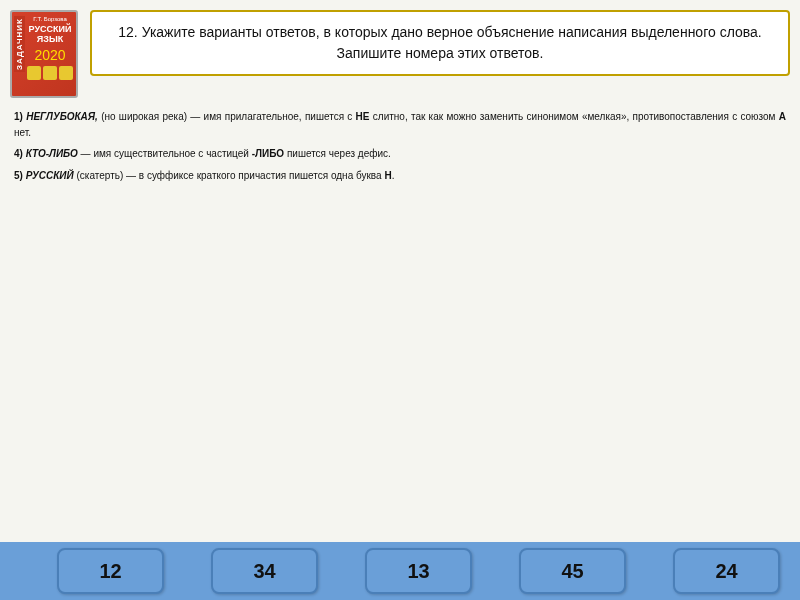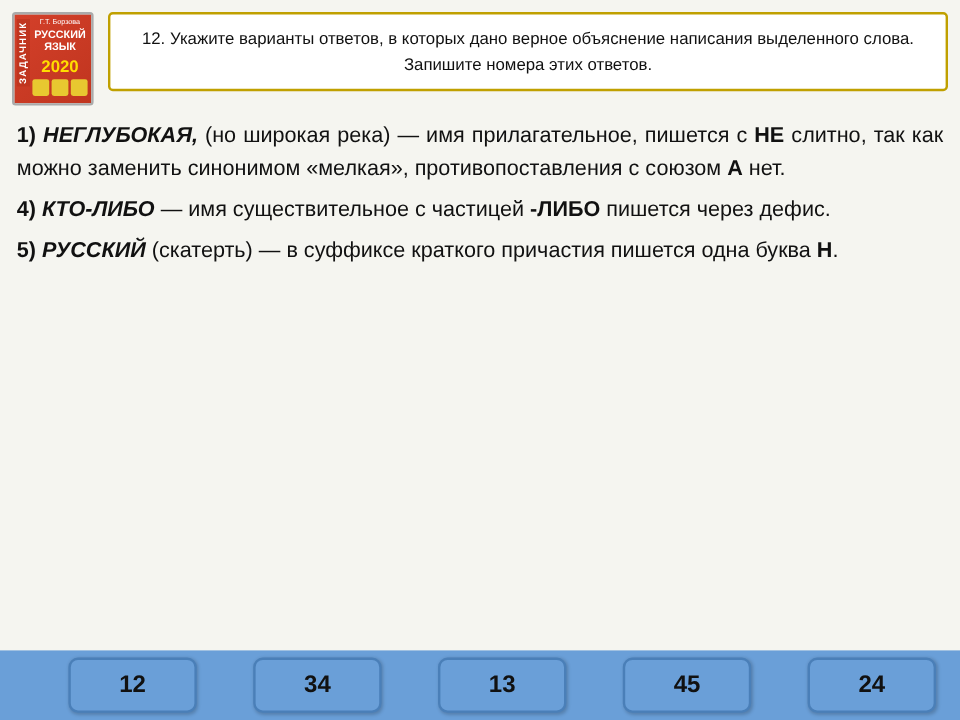--- a/index.html
+++ b/index.html
@@ -21,21 +21,21 @@
     .header-row {
       display: flex;
       flex-direction: row;
       align-items: flex-start;
       padding: 10px 10px 5px 10px;
       gap: 12px;
     }
     .book-cover {
       width: 68px;
       min-width: 68px;
-      height: 78px;
+      height: 88px;
       background: linear-gradient(135deg, #d4402a 0%, #c0351f 100%);
       border: 2px solid #aaa;
       border-radius: 3px;
       display: flex;
       flex-direction: column;
       align-items: center;
       justify-content: flex-start;
       padding: 4px 2px;
       position: relative;
       overflow: hidden;
@@ -70,21 +70,21 @@
     .book-title {
       color: #fff;
       font-size: 9px;
       font-weight: bold;
       text-align: center;
       margin-bottom: 3px;
     }
     .book-year {
       color: #ffdd00;
       font-size: 14px;
-      font-weight: bold;
+      font-weight: normal;
       text-align: center;
     }
     .book-icons {
       display: flex;
       gap: 2px;
       margin-top: 3px;
     }
     .book-icon-box {
       width: 14px;
       height: 14px;
@@ -109,21 +109,21 @@
     }
     .content-area {
       flex: 1;
       padding: 6px 14px 4px 14px;
       display: flex;
       flex-direction: column;
       gap: 0px;
       overflow: hidden;
     }
     .answer-item {
-      font-size: 18px;
+      font-size: 10px;
       line-height: 1.55;
       color: #111;
       text-align: justify;
       margin-bottom: 6px;
     }
     .answer-item .num {
       font-weight: bold;
     }
     .answer-item .word {
       font-weight: bold;

